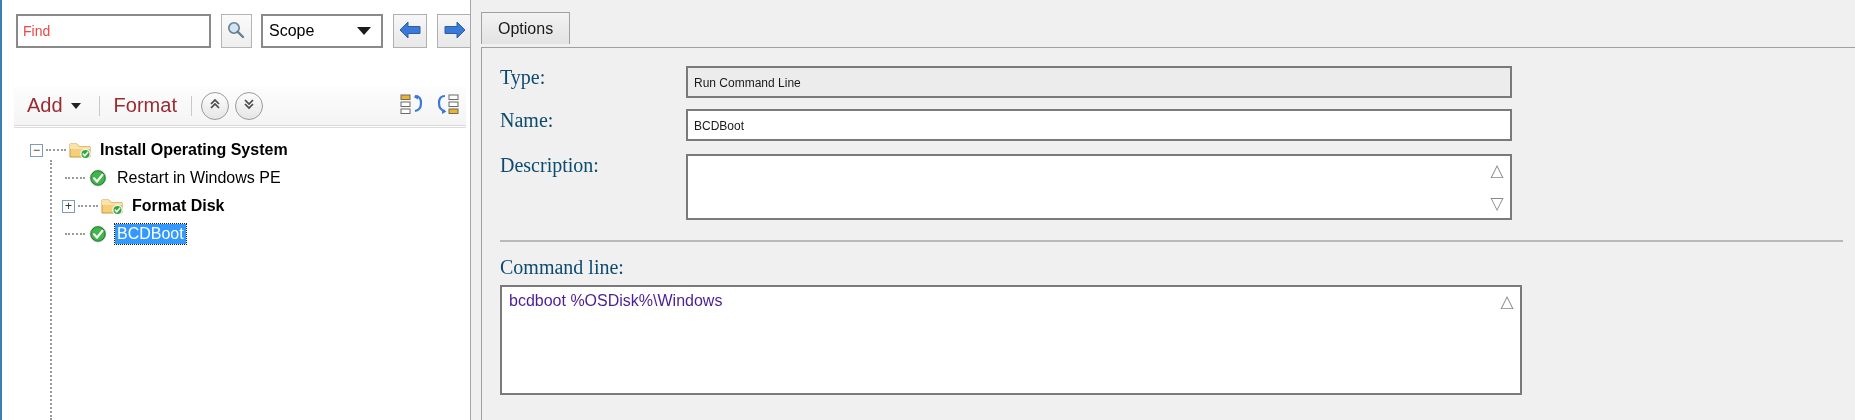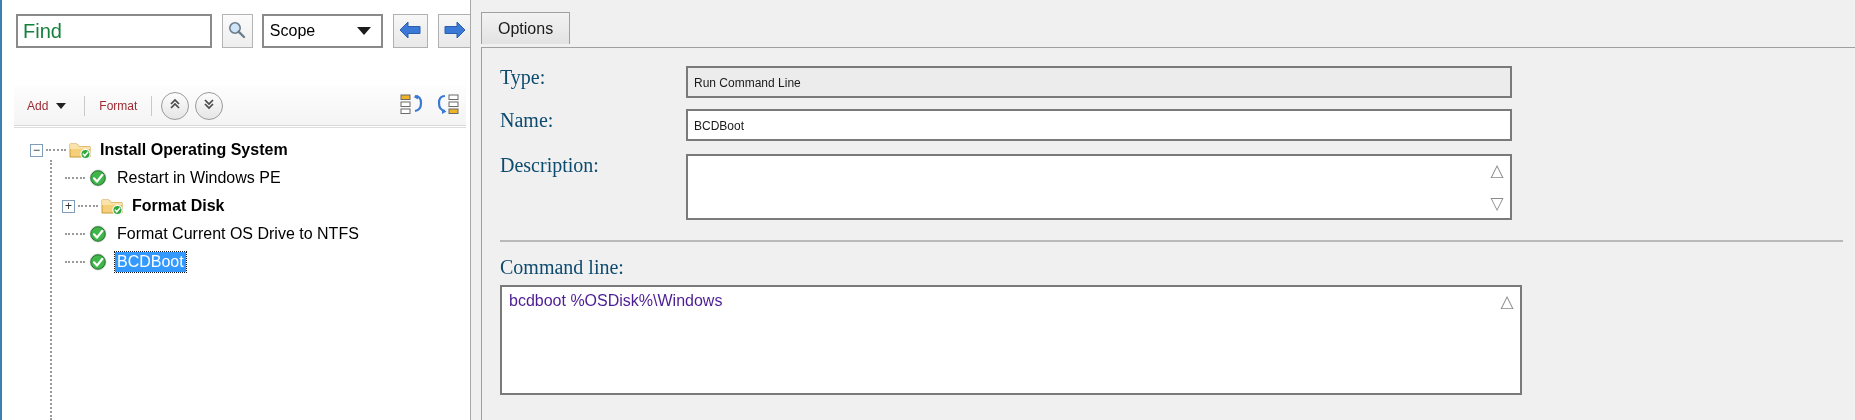--- a/index.html
+++ b/index.html
@@ -46,22 +46,22 @@
     padding-left: 14px;
     box-sizing: border-box;
   }
   #find-input {
     width: 196px;
     height: 34px;
     box-sizing: border-box;
     border: 2px solid #8a8a8a;
     background: #ffffff;
     font-family: "Liberation Sans", sans-serif;
-    font-size: 20px;
-    color: #15803d;
+    font-size: 14px;
+    color: #ef4444;
     padding: 0 5px;
     outline: none;
   }
   .tb-btn {
     width: 34px;
     height: 34px;
     margin-left: 10px;
     border: 1px solid #b4b4b4;
     background: linear-gradient(#fbfbfb, #eeeeee);
     box-sizing: border-box;
@@ -113,21 +113,21 @@
     width: 452px;
     height: 40px;
     background: linear-gradient(#fdfdfd, #f4f4f4);
     display: flex;
     align-items: center;
     box-sizing: border-box;
     padding-left: 8px;
     border-bottom: 1px solid #d8d8d8;
   }
   .tb-text {
-    font-size: 12px;
+    font-size: 20px;
     color: #9c2a32;
     padding: 0 5px;
     cursor: pointer;
     white-space: nowrap;
   }
   .caret-sm {
     width: 0; height: 0;
     border-left: 5px solid transparent;
     border-right: 5px solid transparent;
     border-top: 6px solid #222222;
@@ -462,32 +462,20 @@
         <div class="tree-row">
           <span class="ind" style="flex: 0 0 48px; width: 48px;"></span>
           <span class="dots"></span>
           <span style="display: inline-flex; align-items: center; margin-right: 7px;">
             <svg width="20" height="20" viewBox="0 0 20 20">
               <circle cx="10" cy="10" r="8.4" fill="#cfcfcf"></circle>
               <circle cx="10" cy="10" r="7.2" fill="#3fb54a" stroke="#1e7a28" stroke-width="1"></circle>
               <polyline points="6,10.3 9,13.6 14.4,6.8" fill="none" stroke="#ffffff" stroke-width="2.2" stroke-linecap="round" stroke-linejoin="round"></polyline>
             </svg>
           </span>
-          <span class="node-label">Format Current OS Drive to NTFS</span>
-        </div>
-        <div class="tree-row">
-          <span class="ind" style="flex: 0 0 48px; width: 48px;"></span>
-          <span class="dots"></span>
-          <span style="display: inline-flex; align-items: center; margin-right: 7px;">
-            <svg width="20" height="20" viewBox="0 0 20 20">
-              <circle cx="10" cy="10" r="8.4" fill="#cfcfcf"></circle>
-              <circle cx="10" cy="10" r="7.2" fill="#3fb54a" stroke="#1e7a28" stroke-width="1"></circle>
-              <polyline points="6,10.3 9,13.6 14.4,6.8" fill="none" stroke="#ffffff" stroke-width="2.2" stroke-linecap="round" stroke-linejoin="round"></polyline>
-            </svg>
-          </span>
           <span class="node-label selected">BCDBoot</span>
         </div>
       </div>
   </div>
 
   <div id="right-pane">
 
     <div id="tab-strip">
       <div class="tab">
         <span>Options</span>

